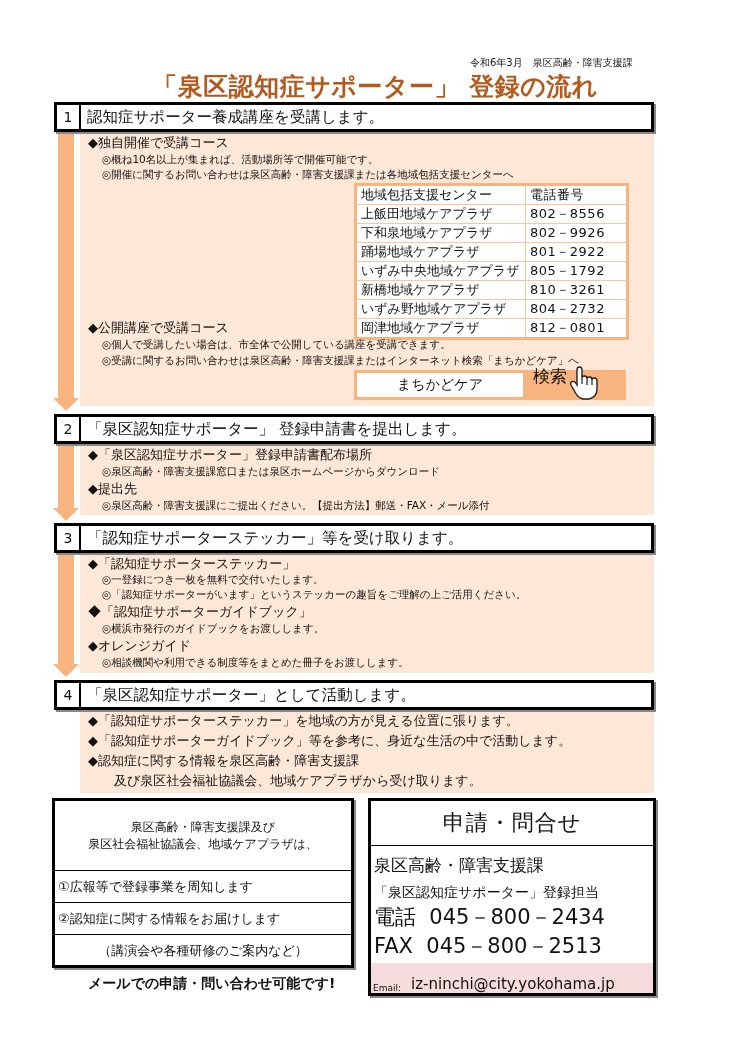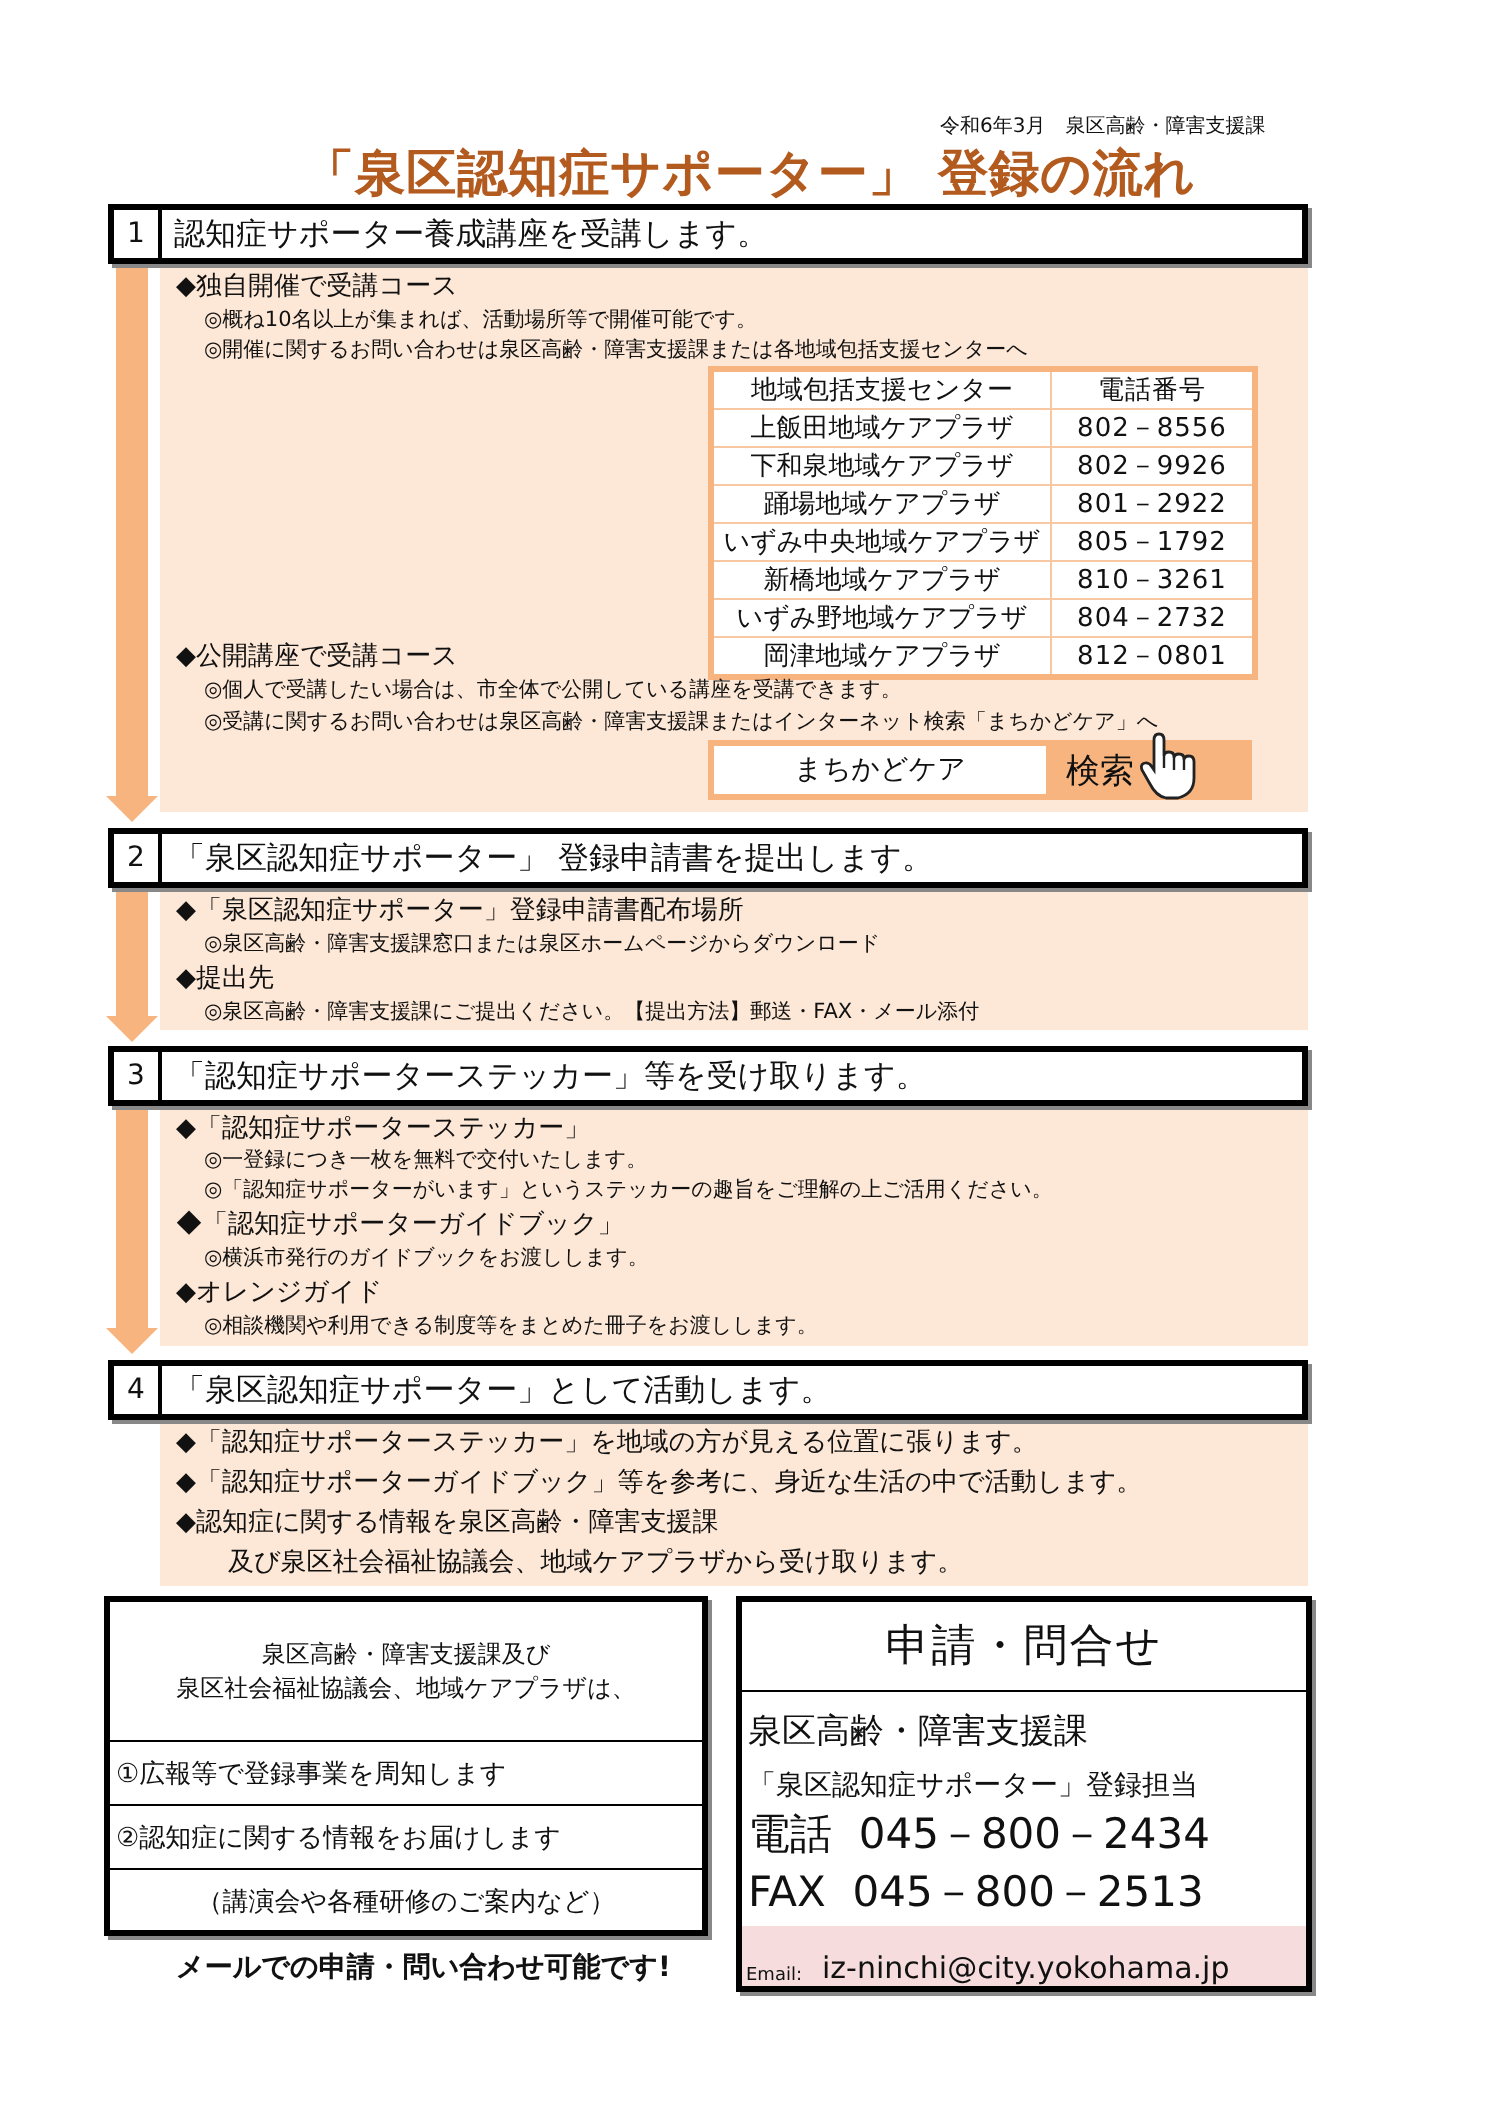--- a/index.html
+++ b/index.html
@@ -17,27 +17,27 @@
 
   .peach { left: 80px; width: 574px; background: #fde7d6; }
   .arrow-shaft { left: 58px; width: 16px; background: #f7b47f; }
   .arrow-head { width: 0; height: 0; border-left: 13px solid transparent; border-right: 13px solid transparent; border-top: 13px solid #f7b47f; }
 
   .txt { white-space: nowrap; }
   .h-item { font-size: 13px; }
   .s-item { font-size: 10.5px; padding-left: 14px; }
 
   table.centers { border-collapse: collapse; background: #fff; border: 3px solid #f7b47f; }
-  table.centers td { border: 1.5px solid #f7c8a2; font-size: 13px; text-align: center; height: 18.5px; padding: 0 4px; white-space: nowrap; }
+  table.centers td { border: 1.5px solid #f7c8a2; font-size: 13px; text-align: left; height: 18.5px; padding: 0 4px; white-space: nowrap; }
   table.centers td.phone { width: 102px; letter-spacing: 0.5px; }
   table.centers td.name { width: 170px; }
 
   .search-box { left: 354px; width: 272px; height: 30px; background: #f7b47f; display: flex; align-items: center; padding: 3px; }
   .search-input { width: 166px; height: 24px; background: #fff; display: flex; align-items: center; justify-content: center; font-size: 14px; }
-  .search-btn { flex: 1; display: flex; align-items: center; padding-left: 10px; font-size: 17px; }
+  .search-btn { flex: 1; display: flex; padding-left: 10px; font-size: 17px; }
 
   .support-box { left: 52px; top: 798px; width: 302px; height: 170px; border: 3px solid #000; box-shadow: 2px 2px 0 #888; background: #fff; }
   .support-top { height: 70px; border-bottom: 1.5px solid #000; display: flex; flex-direction: column; align-items: center; justify-content: center; font-size: 12px; line-height: 17px; }
   .support-row { height: 32px; border-bottom: 1px solid #000; display: flex; align-items: center; padding-left: 3px; font-size: 13px; }
   .support-row.last { border-bottom: none; justify-content: center; padding-left: 0; }
 
   .contact-box { left: 368px; top: 798px; width: 288px; height: 198px; border: 3px solid #000; box-shadow: 2px 2px 0 #888; background: #fff; }
   .contact-head { height: 45px; border-bottom: 1.5px solid #000; display: flex; align-items: center; justify-content: center; font-size: 22px; letter-spacing: 1px; }
   .contact-line { padding-left: 3px; white-space: nowrap; }
   .email-row { position: absolute; left: 0; right: 0; bottom: 0; height: 30px; background: #f6dcdc; display: flex; align-items: flex-end; padding-left: 2px; }

